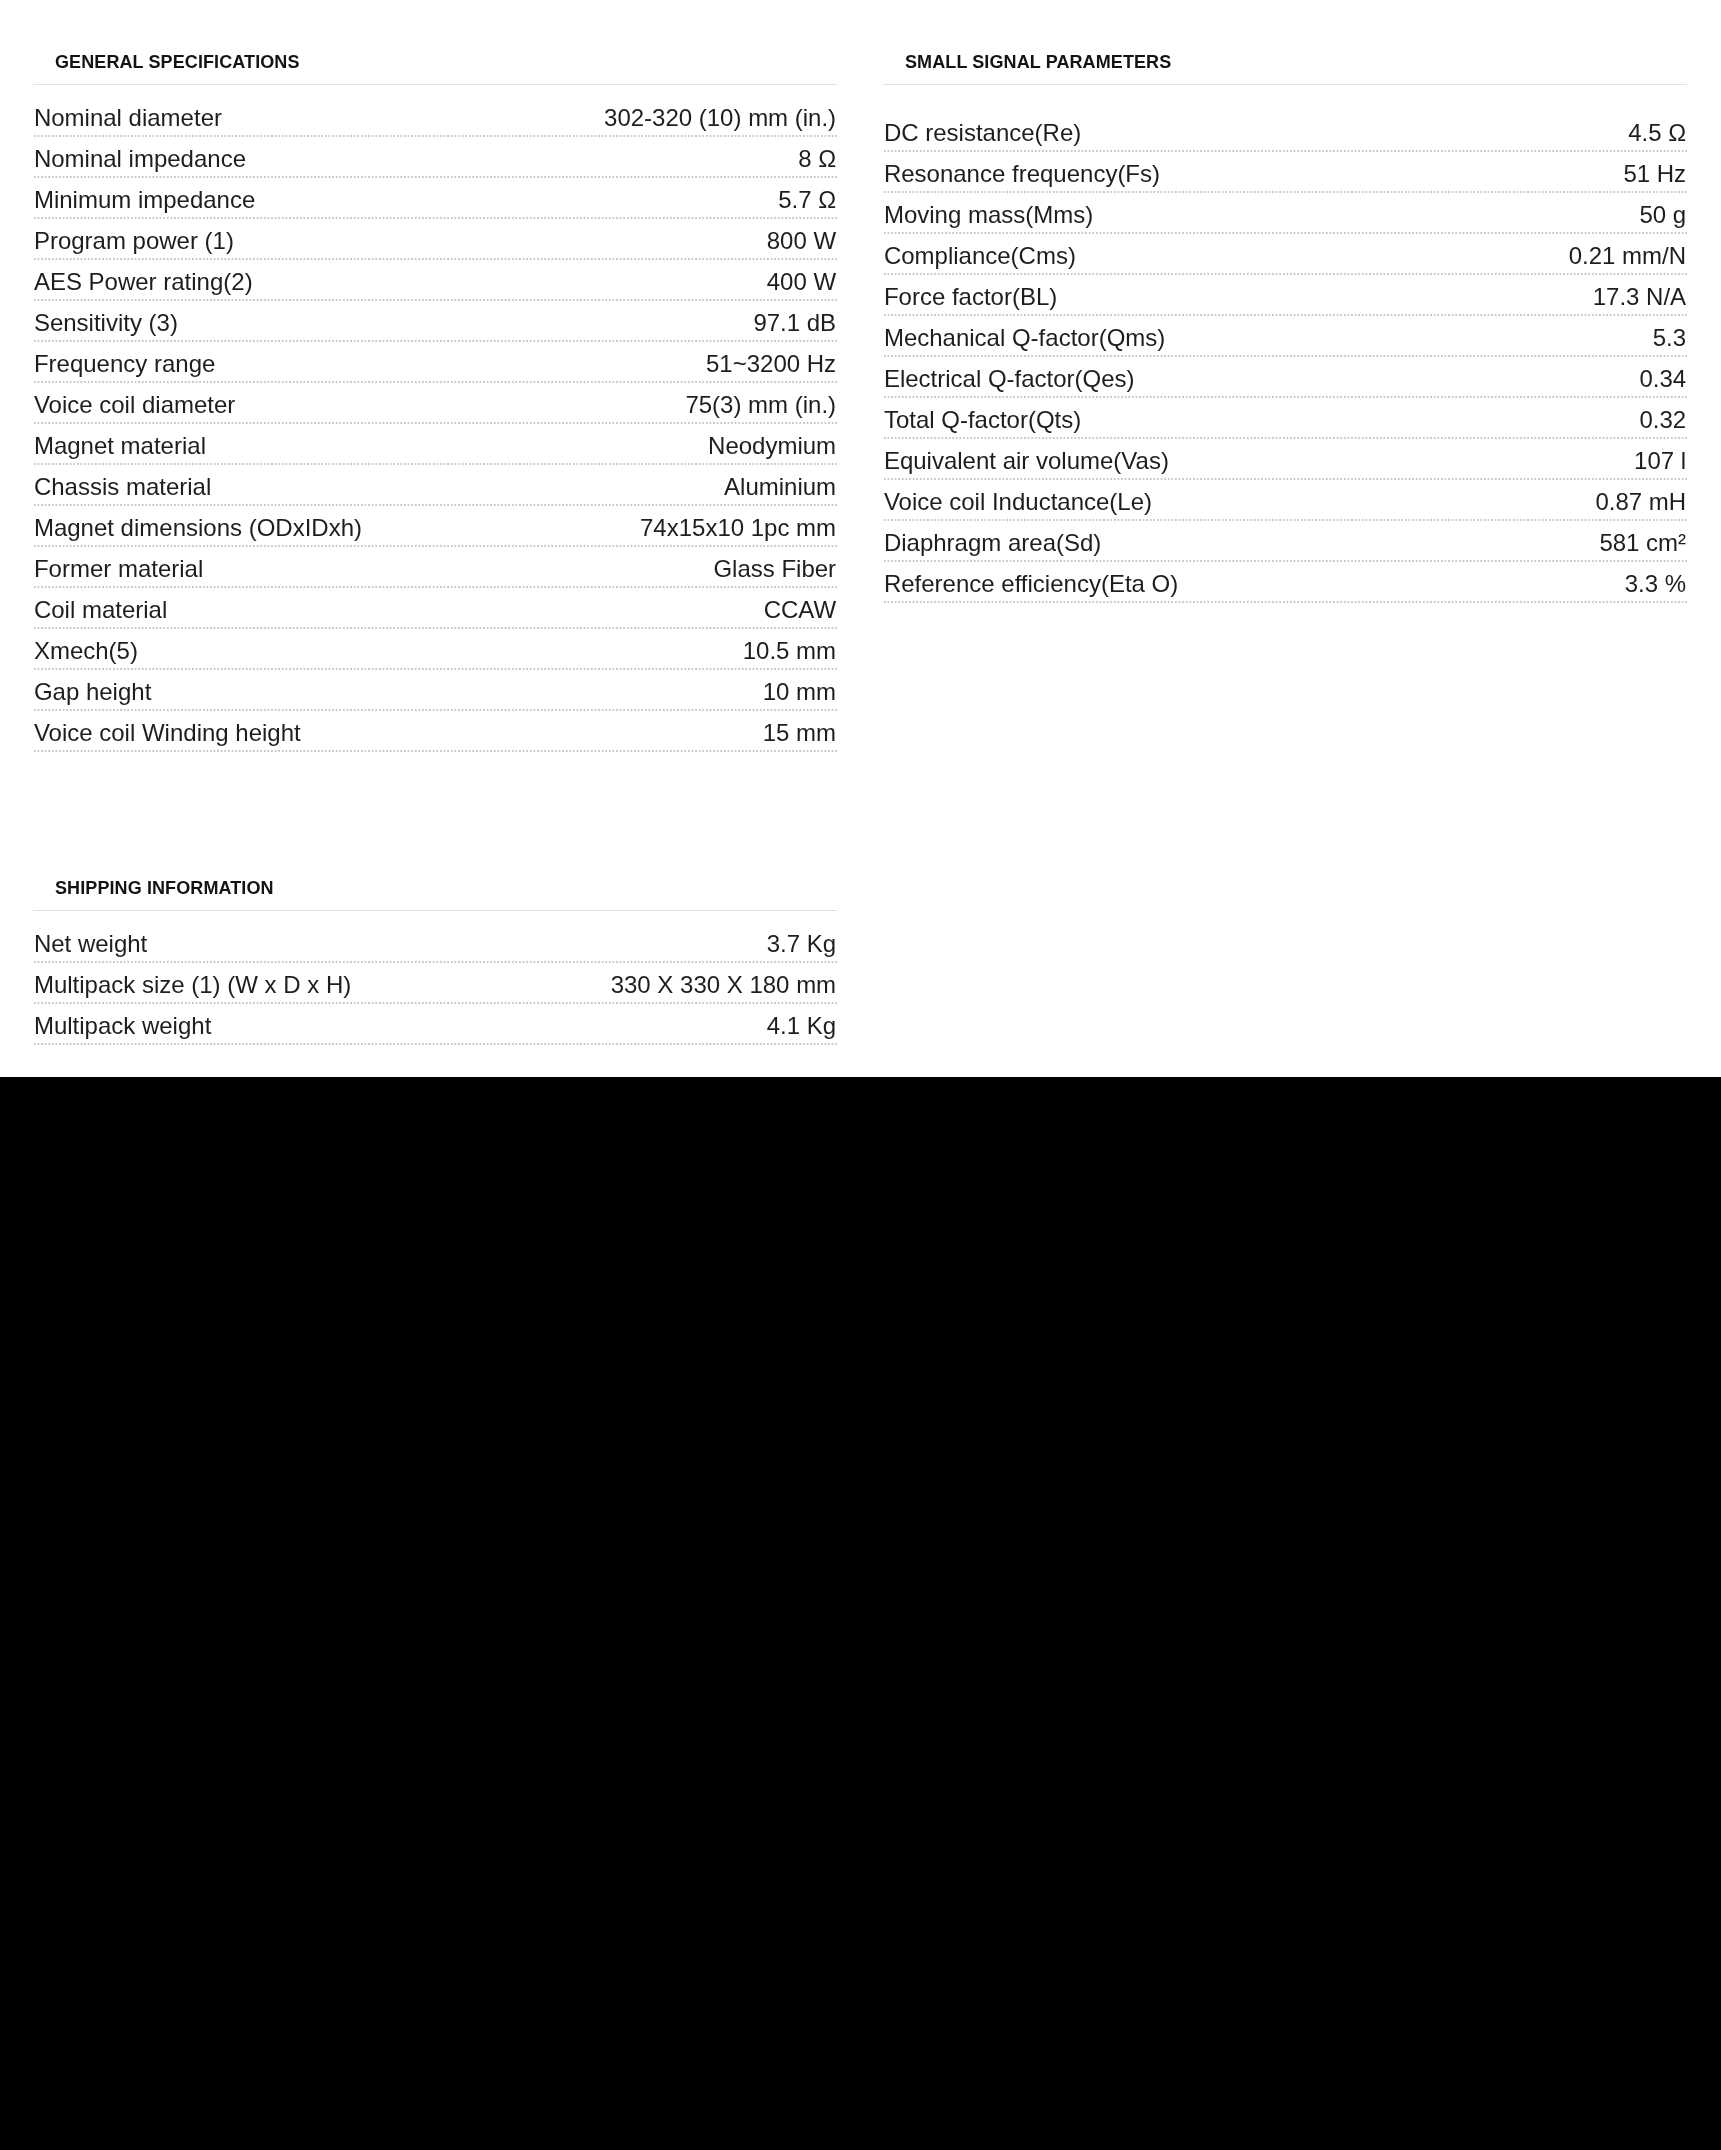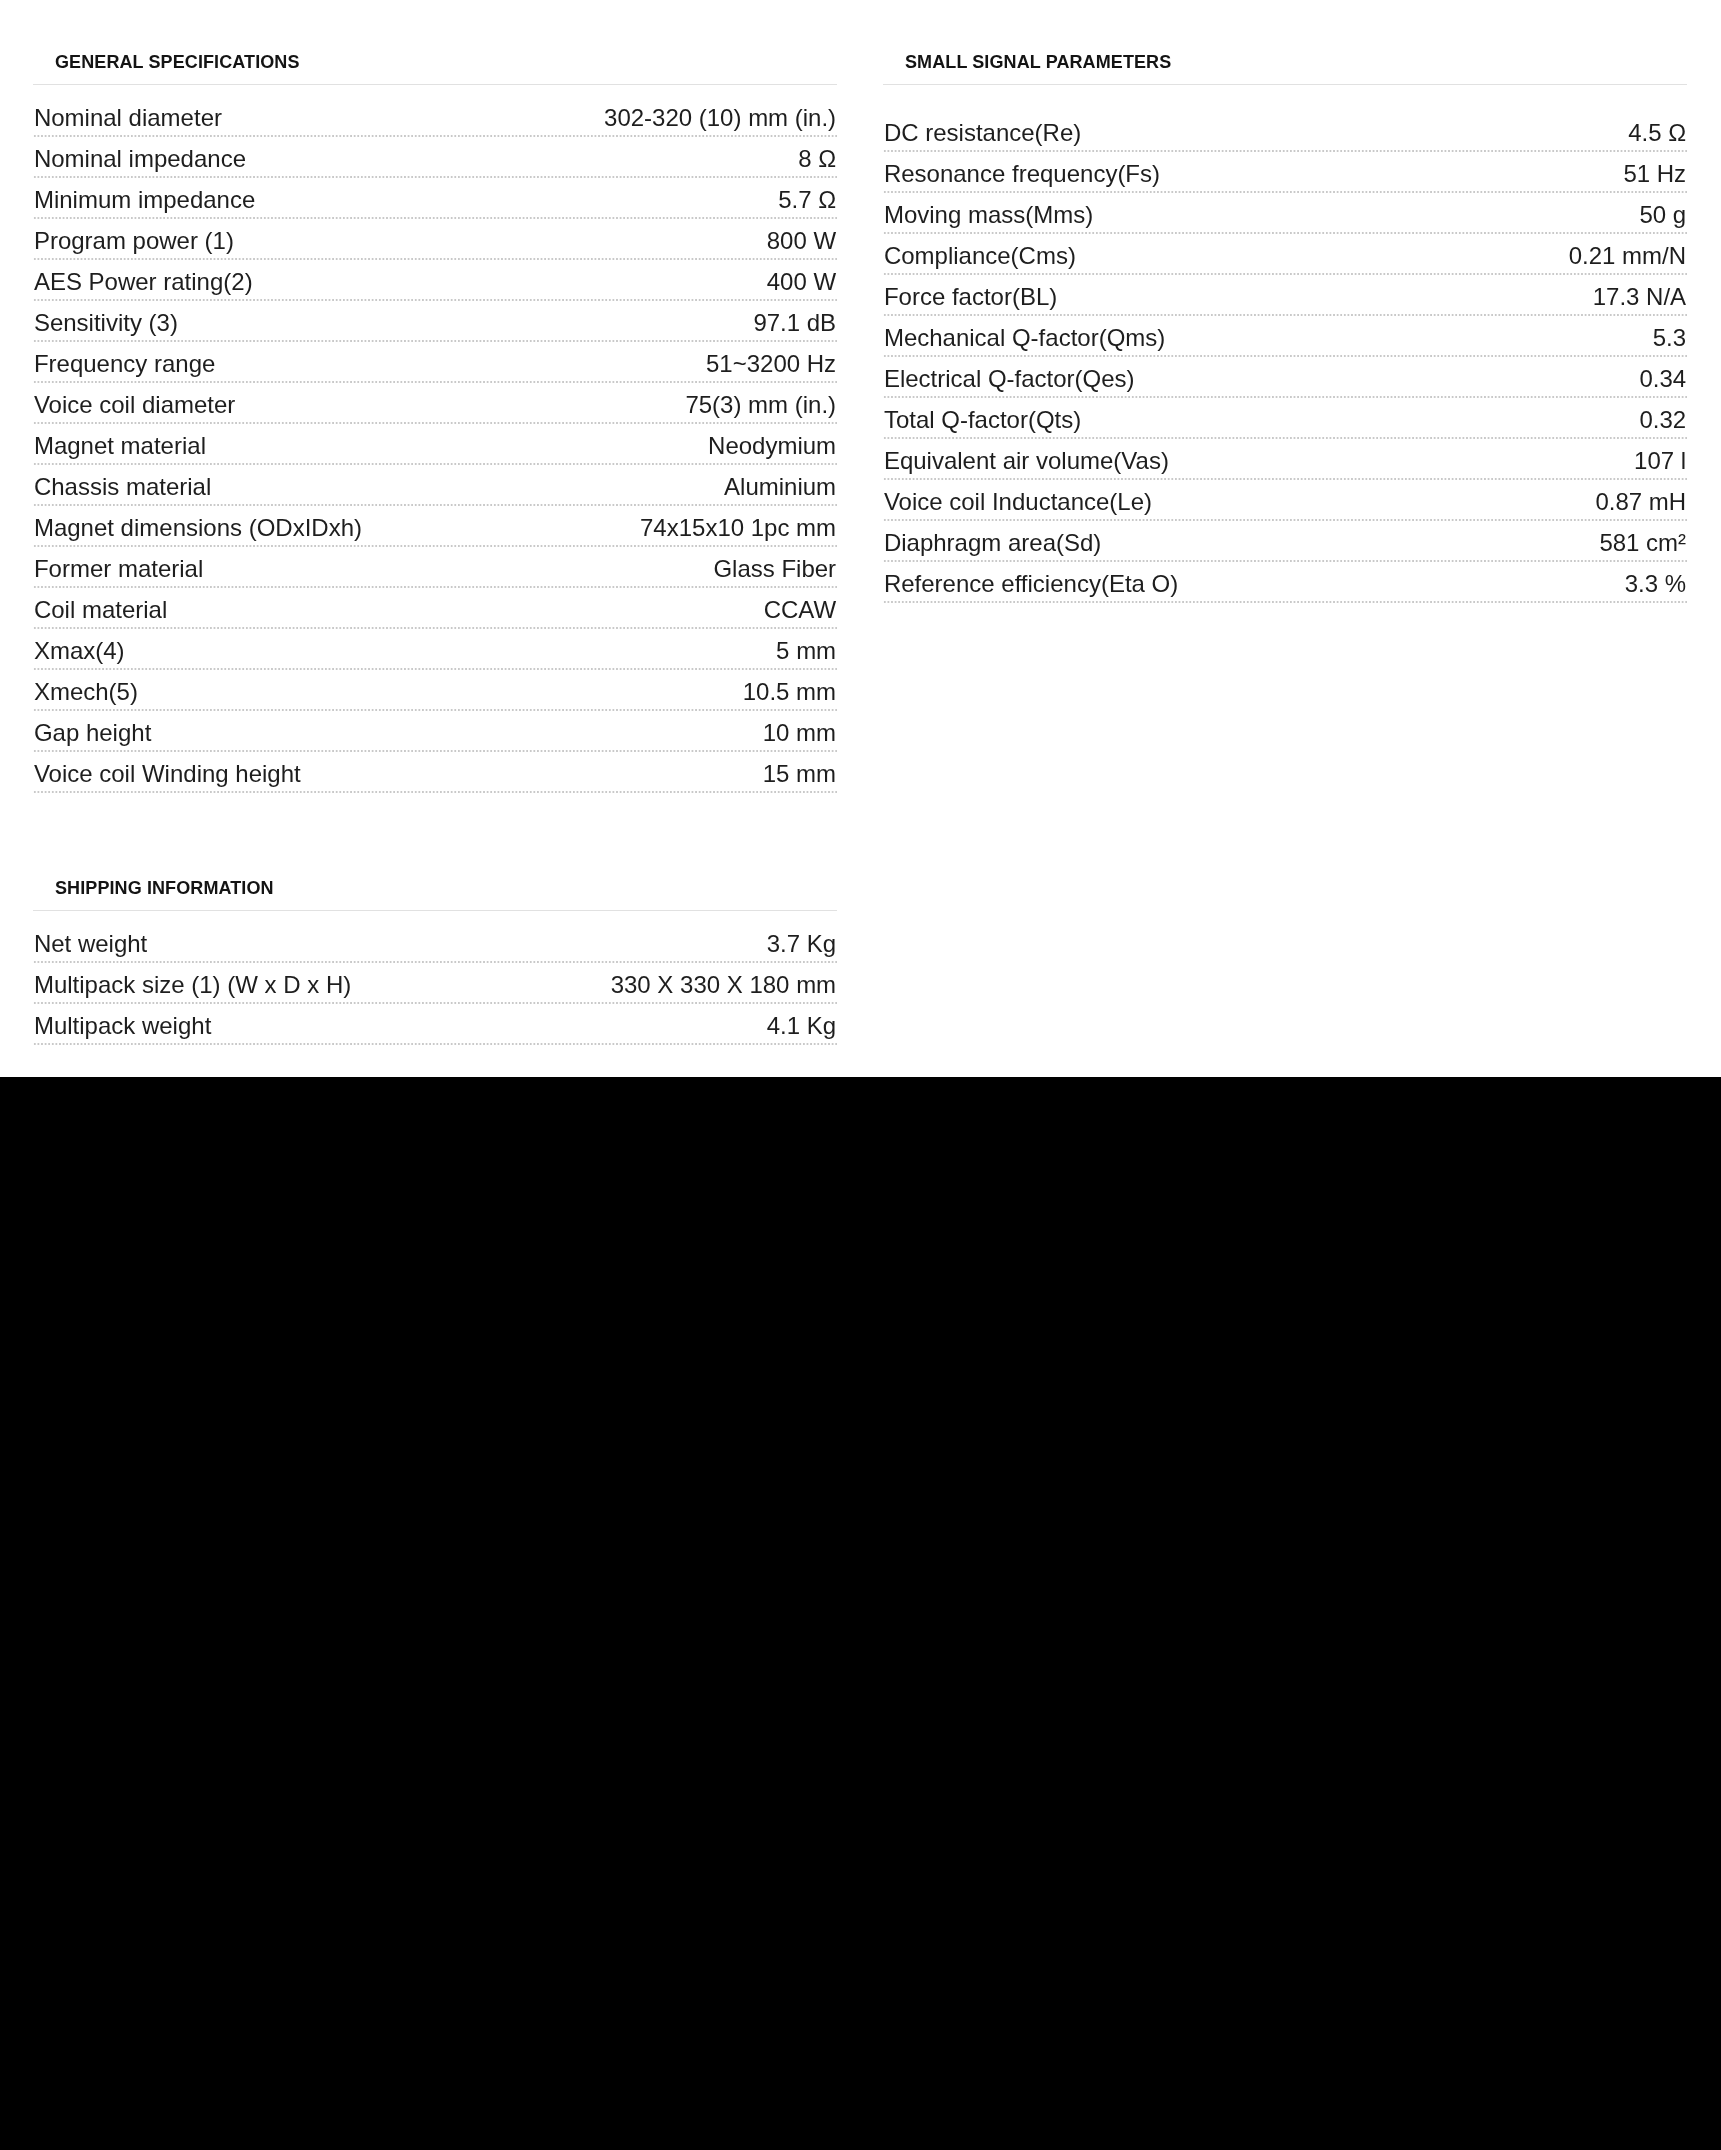--- a/index.html
+++ b/index.html
@@ -93,24 +93,20 @@
         </div>
       <div class="row">
           <span class="label">Former material</span>
           <span class="value">Glass Fiber</span>
         </div>
       <div class="row">
           <span class="label">Coil material</span>
           <span class="value">CCAW</span>
         </div>
       <div class="row">
-          <span class="label">Xmax(4)</span>
-          <span class="value">5 mm</span>
-        </div>
-      <div class="row">
           <span class="label">Xmech(5)</span>
           <span class="value">10.5 mm</span>
         </div>
       <div class="row">
           <span class="label">Gap height</span>
           <span class="value">10 mm</span>
         </div>
       <div class="row">
           <span class="label">Voice coil Winding height</span>
           <span class="value">15 mm</span>

